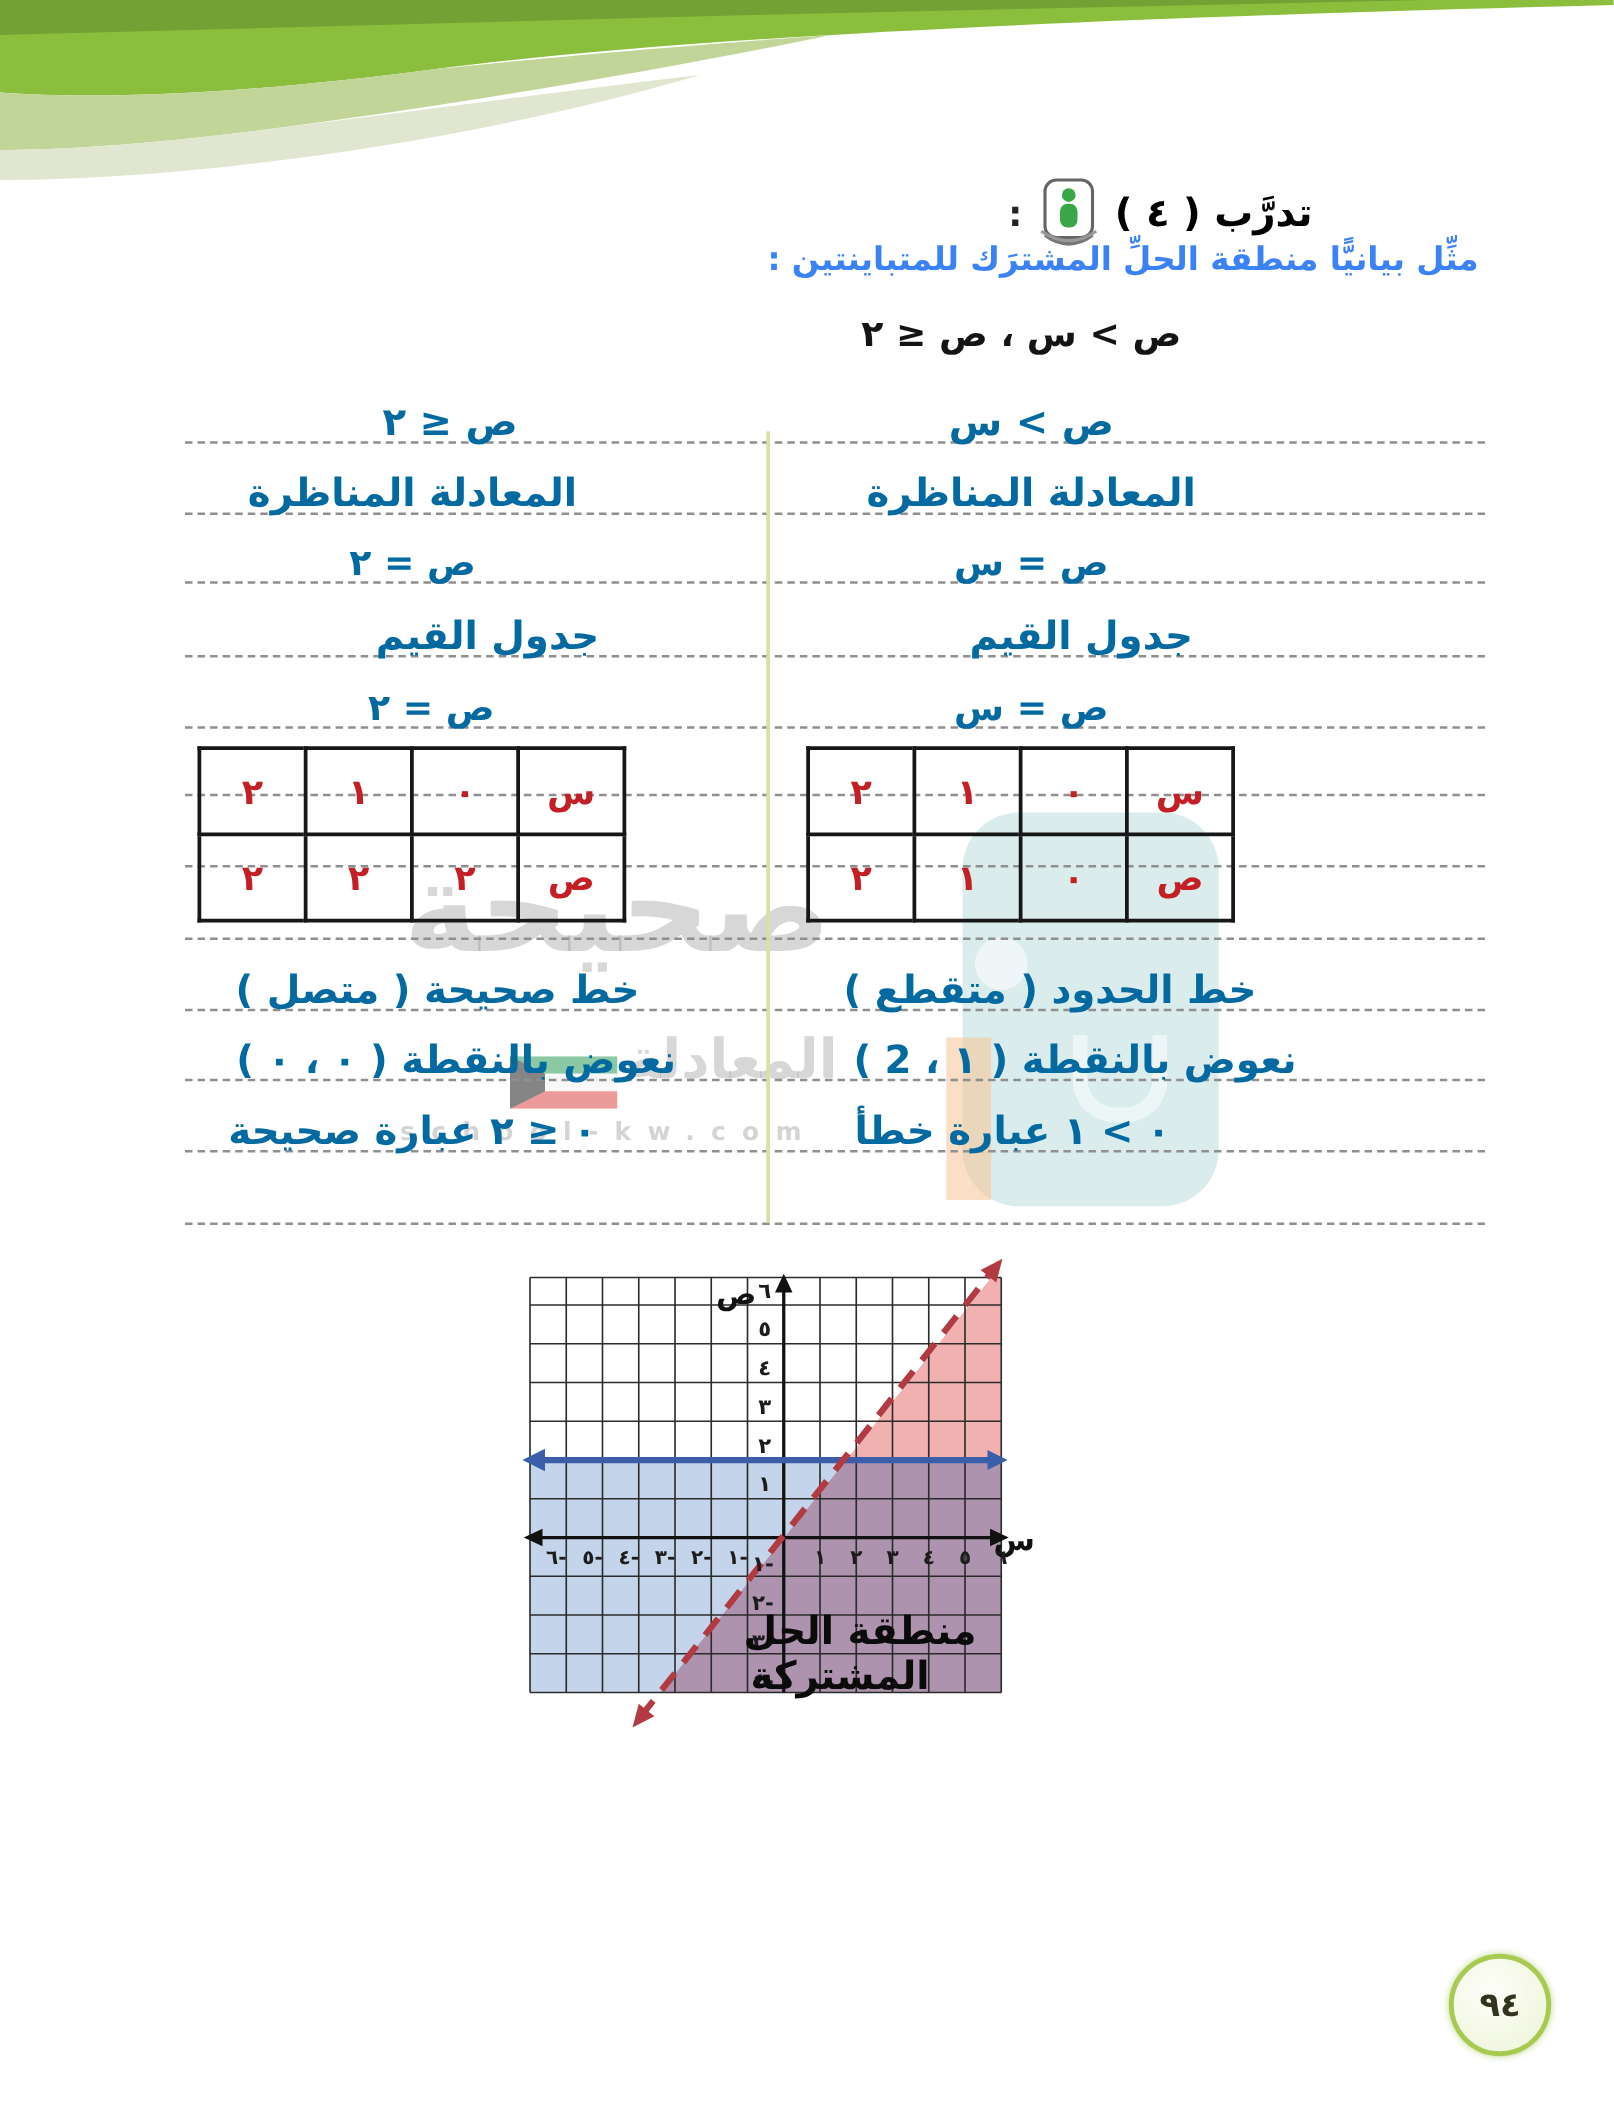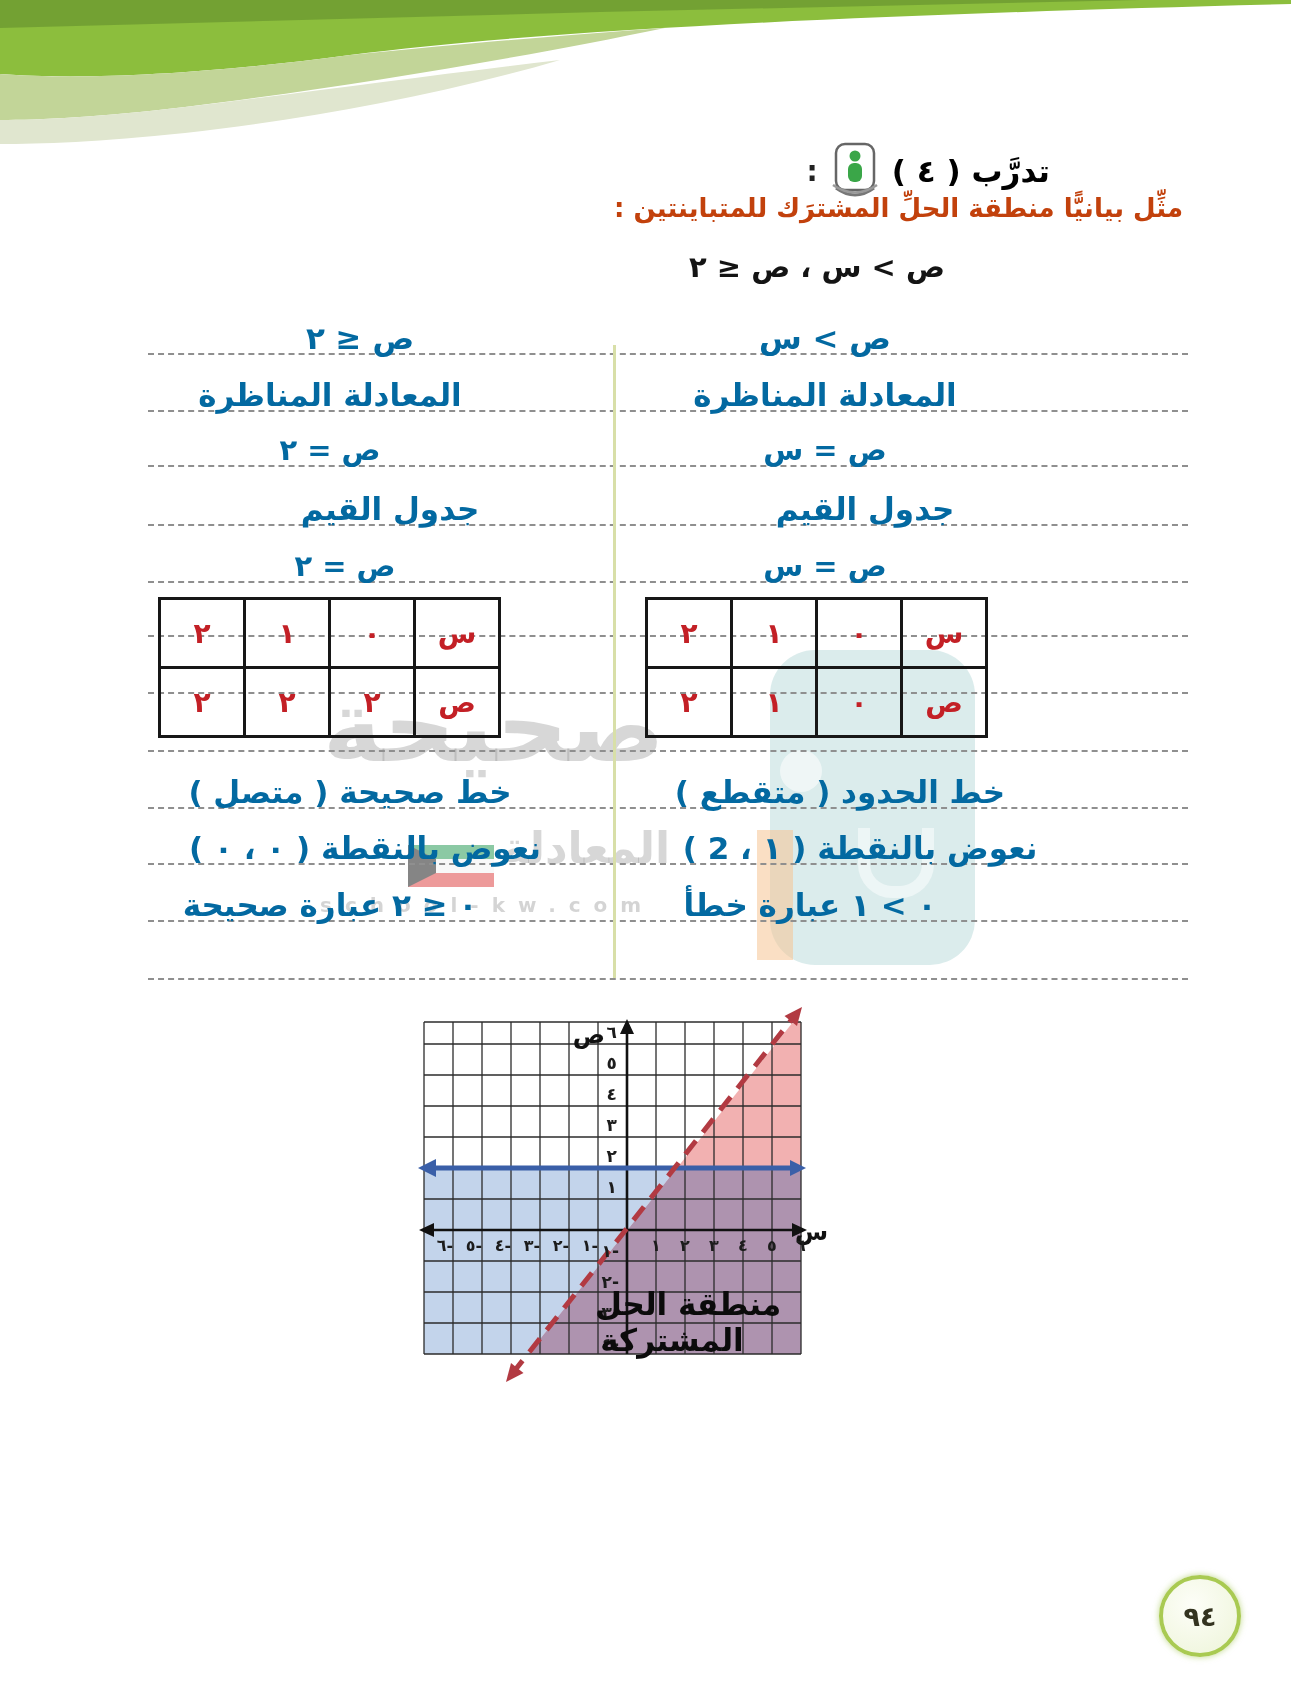--- a/index.html
+++ b/index.html
@@ -11,21 +11,21 @@
           font-size:31px;line-height:1.1;direction:rtl;}
   .dotline{border-top:2px dashed #8f8f8f;height:0;left:148px;width:1040px;}
   .anstable{border-collapse:collapse;direction:rtl;background:transparent;}
   .anstable td{border:3px solid #171717;width:82px;height:66px;text-align:center;
                font-size:28px;color:#c32026;font-weight:bold;padding:0;}
   .wm{color:rgba(150,150,150,.38);font-weight:bold;direction:rtl;}
   .badge{width:74px;height:74px;border-radius:50%;border:4px solid #a9ca52;
          background:radial-gradient(circle at 40% 35%,#fdfef8,#edf4d8);
          display:flex;align-items:center;justify-content:center;
          font-size:27px;font-weight:bold;color:#33331f;
-         box-shadow:0 0 6px rgba(150,190,60,.6);margin-top:12px;}
+         box-shadow:0 0 6px rgba(150,190,60,.6);}
   svg text{font-family:"DejaVu Sans",sans-serif;}
   .ltrnum{direction:ltr;unicode-bidi:bidi-override;}
 </style>
 </head>
 <body>
 
 <svg class="abs" style="left:0;top:0" width="1291" height="170" viewBox="0 0 1291 170">
   <path d="M0,0 H1291 V4 C900,14 560,28 350,55 C200,75 80,80 0,74 Z" fill="#8cbe3d"></path>
   <path d="M0,0 L1140,0 L600,12 L0,28 Z" fill="#6f9c31" opacity="0.85"></path>
   <path d="M0,74 C80,80 200,75 350,55 C480,42 580,34 665,28 C520,58 340,88 185,107 C100,117 40,120 0,120 Z" fill="#c2d598"></path>
@@ -58,21 +58,21 @@
     <rect x="4" y="2" width="38" height="46" rx="9" fill="#fff" stroke="#666" stroke-width="2.5"></rect>
     <circle cx="23" cy="14" r="5.5" fill="#3aa648"></circle>
     <rect x="16" y="21" width="14" height="19" rx="6" fill="#3aa648"></rect>
     <path d="M4,46 Q23,60 42,46" stroke="#777" stroke-width="3" fill="none"></path>
     <path d="M1,43 Q23,58 45,43" stroke="#999" stroke-width="2.5" fill="none"></path>
   </svg>
   <span style="font-size:28px;font-weight:bold;color:#222">:</span>
 </div>
 
 <div class="abs" style="left:555px;top:193px;width:628px;text-align:right;direction:rtl;
-     font-size:26px;font-weight:bold;color:#c2410c">مثِّل بيانيًّا منطقة الحلِّ المشترَك للمتباينتين :</div>
+     font-size:26px;font-weight:bold;color:#3b82f6">مثِّل بيانيًّا منطقة الحلِّ المشترَك للمتباينتين :</div>
 <div class="abs" style="left:662px;top:250px;width:310px;text-align:center;direction:rtl;
      font-size:29px;font-weight:bold;color:#141414">ص &gt; س ، ص ≤ ٢</div>
 
 <div class="abs dotline" style="top:353px"></div>
 <div class="abs dotline" style="top:410px"></div>
 <div class="abs dotline" style="top:465px"></div>
 <div class="abs dotline" style="top:524px"></div>
 <div class="abs dotline" style="top:581px"></div>
 <div class="abs dotline" style="top:635px"></div>
 <div class="abs dotline" style="top:692px"></div>

